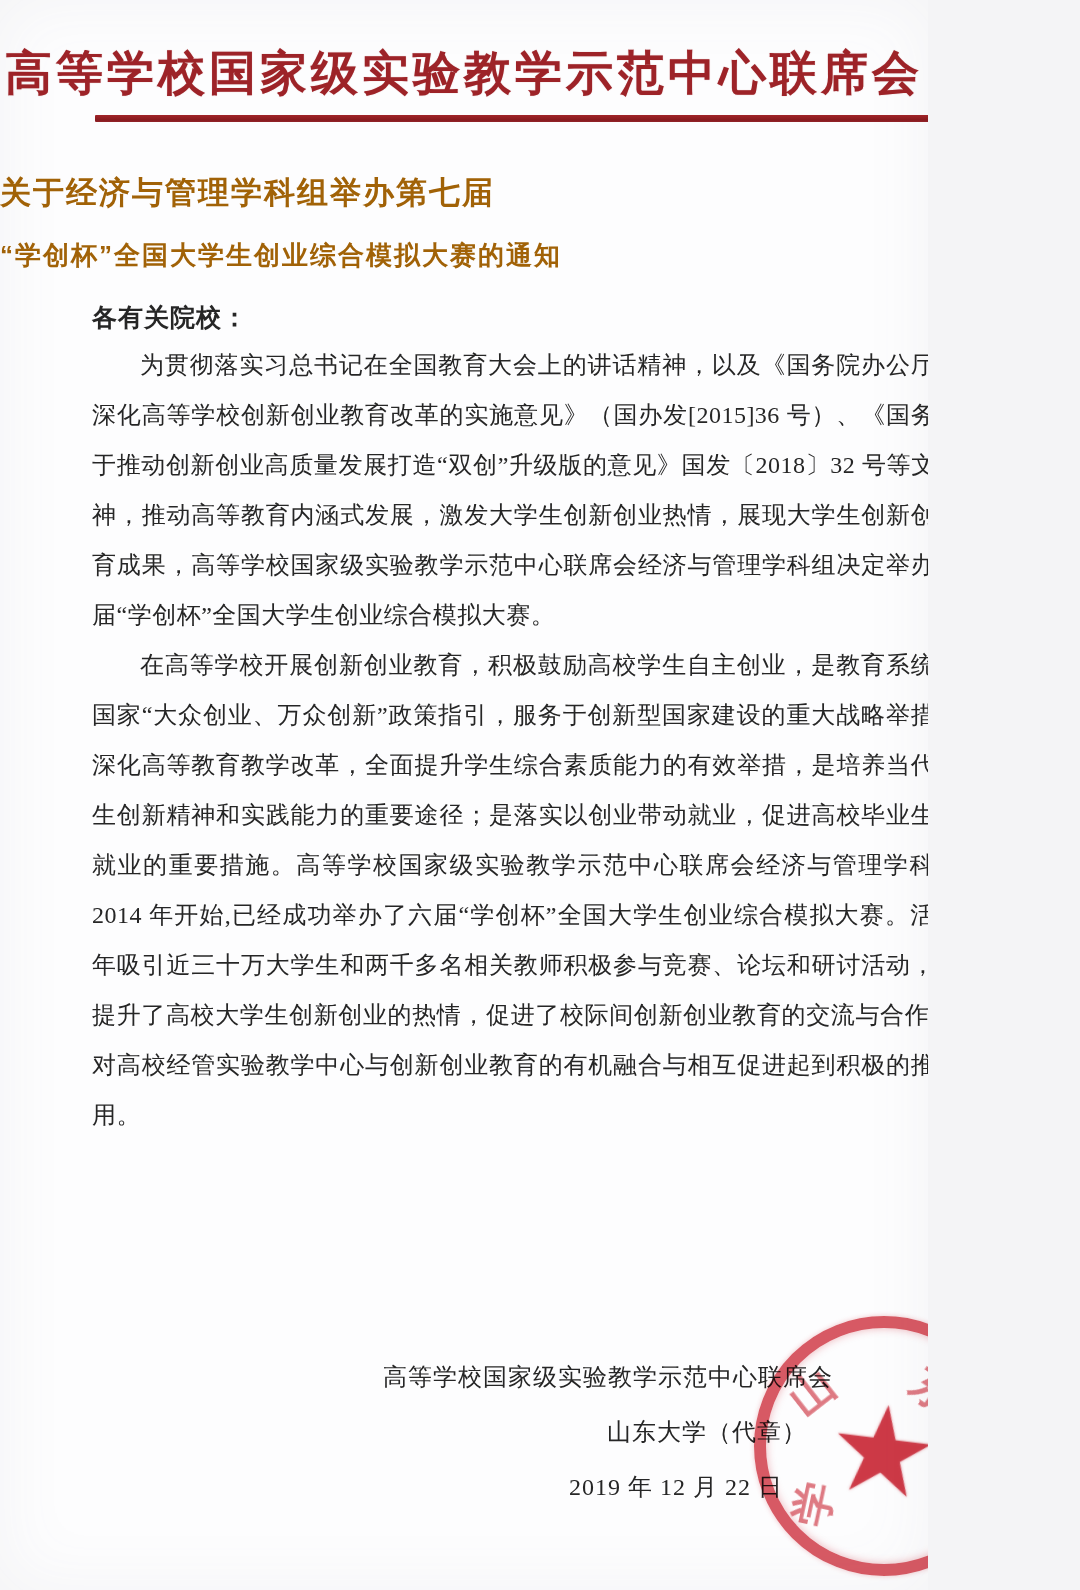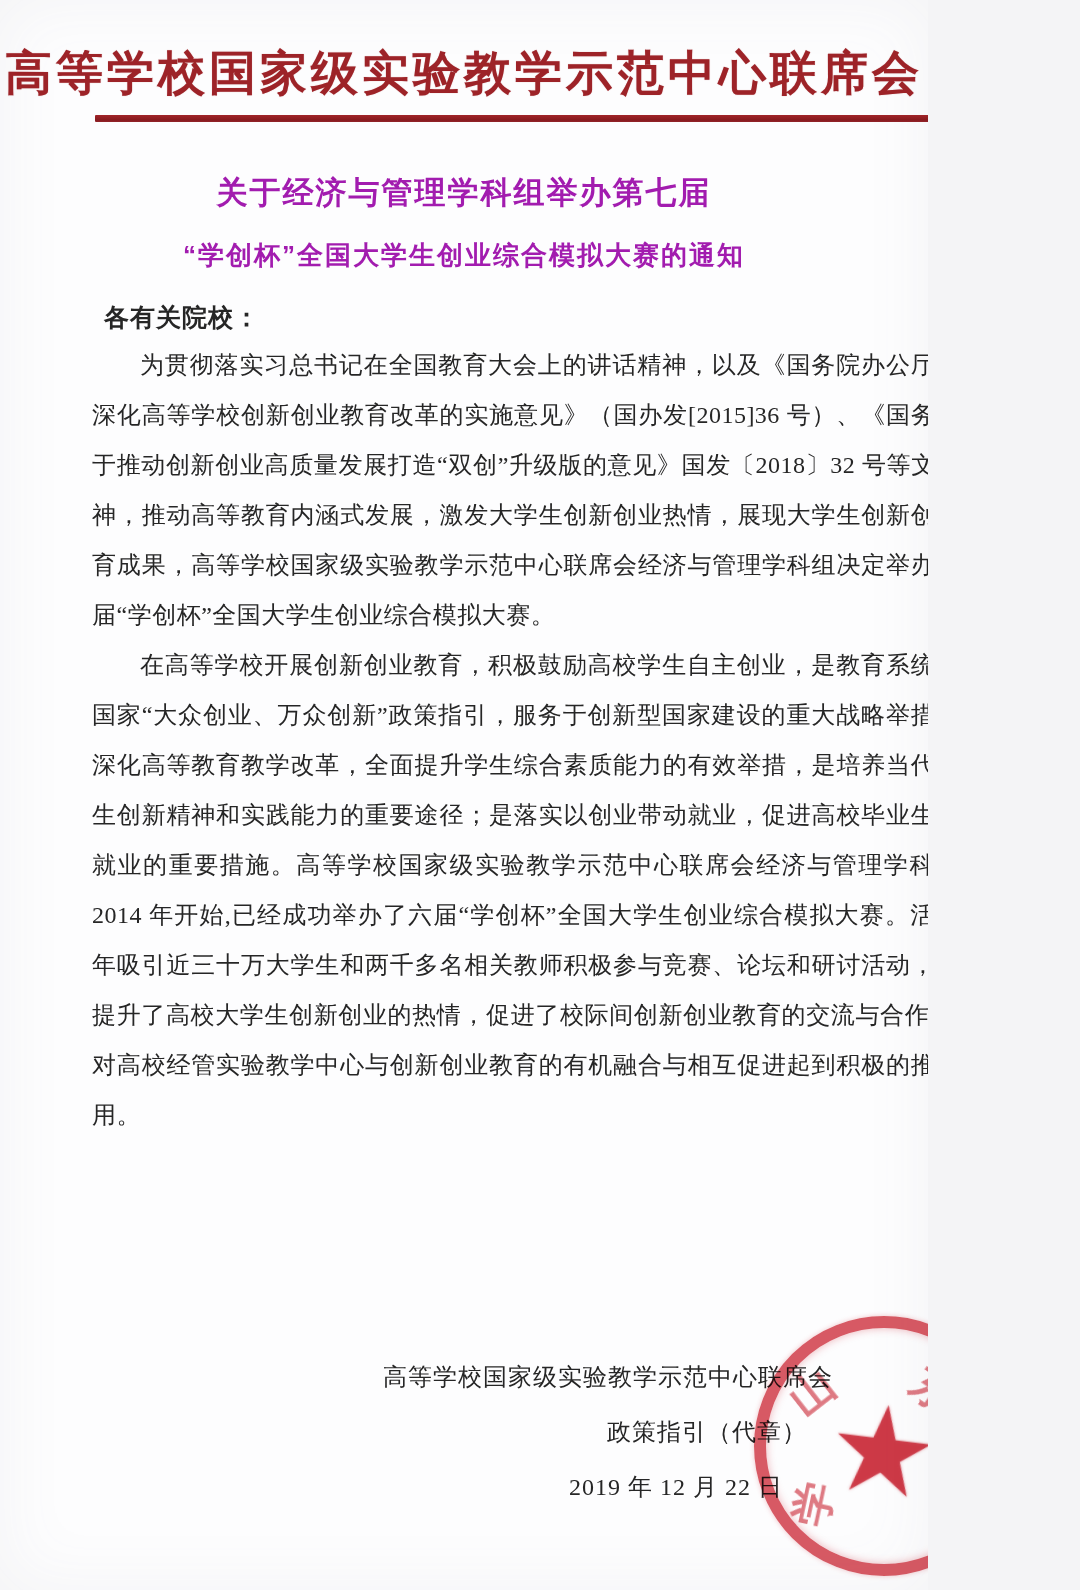--- a/index.html
+++ b/index.html
@@ -29,42 +29,41 @@
   }
   .letterhead-rule {
     position: absolute; top: 115px; left: 95px;
     width: 890px; height: 7px;
     background: linear-gradient(to bottom, #a12529 0%, #871a1e 70%, #93242a 100%);
     border-radius: 1px;
   }
   
   .doc-title-1, .doc-title-2 {
     position: absolute; left: 0; width: 100%;
-    text-align: center;
+    text-align: left;
     font-family: "Liberation Sans", "DejaVu Sans", sans-serif;
     font-weight: 700;
-    color: #a21caf;
+    color: #a16207;
     letter-spacing: 2px;
   }
   .doc-title-1 { top: 172px; font-size: 31px; }
   .doc-title-2 { top: 238px; font-size: 26px; }
   
   .content {
     position: absolute;
     left: 92px; width: 893px; top: 296px;
     font-size: 24px;
     color: #262626;
     font-family: "Liberation Serif", "DejaVu Serif", serif;
   }
   .salutation {
     font-weight: 600;
     font-size: 25px;
     line-height: 44px;
     letter-spacing: 1px;
-    margin-left: 12px;
   }
   .content p {
     margin: 0;
     text-indent: 2em;
     line-height: 50px;
     text-align: justify;
     text-justify: inter-ideograph;
     letter-spacing: 0.5px;
   }
   
@@ -131,21 +130,21 @@
   <div class="content">
     <div class="salutation">各有关院校：</div>
     <div id="paragraphs">
         <p>为贯彻落实习总书记在全国教育大会上的讲话精神，以及《国务院办公厅关于深化高等学校创新创业教育改革的实施意见》（国办发[2015]36 号）、《国务院关于推动创新创业高质量发展打造“双创”升级版的意见》国发〔2018〕32 号等文件精神，推动高等教育内涵式发展，激发大学生创新创业热情，展现大学生创新创业教育成果，高等学校国家级实验教学示范中心联席会经济与管理学科组决定举办第七届“学创杯”全国大学生创业综合模拟大赛。</p>
         <p>在高等学校开展创新创业教育，积极鼓励高校学生自主创业，是教育系统响应国家“大众创业、万众创新”政策指引，服务于创新型国家建设的重大战略举措；是深化高等教育教学改革，全面提升学生综合素质能力的有效举措，是培养当代大学生创新精神和实践能力的重要途径；是落实以创业带动就业，促进高校毕业生充分就业的重要措施。高等学校国家级实验教学示范中心联席会经济与管理学科组自 2014 年开始,已经成功举办了六届“学创杯”全国大学生创业综合模拟大赛。活动每年吸引近三十万大学生和两千多名相关教师积极参与竞赛、论坛和研讨活动，有效提升了高校大学生创新创业的热情，促进了校际间创新创业教育的交流与合作,同时对高校经管实验教学中心与创新创业教育的有机融合与相互促进起到积极的推动作用。</p>
       </div>
   </div>
 
   <div class="signature">
     <div class="sig-line sig-org">高等学校国家级实验教学示范中心联席会</div>
-    <div class="sig-line sig-agent">政策指引（代章）</div>
+    <div class="sig-line sig-agent">山东大学（代章）</div>
     <div class="sig-line sig-date">2019 年 12 月 22 日</div>
   </div>
 
   <div class="seal">
     <div class="seal-ring"></div>
     <div class="seal-star">★</div>
     <div id="seal-chars">
         <span class="seal-char" style="left: 58px; top: 76px; transform: translate(-50%, -50%) rotate(-38deg);">山</span>
         <span class="seal-char" style="left: 180px; top: 74px; transform: translate(-50%, -50%) rotate(35deg);">东</span>
         <span class="seal-char" style="left: 213px; top: 172px; transform: translate(-50%, -50%) rotate(82deg);">大</span>

